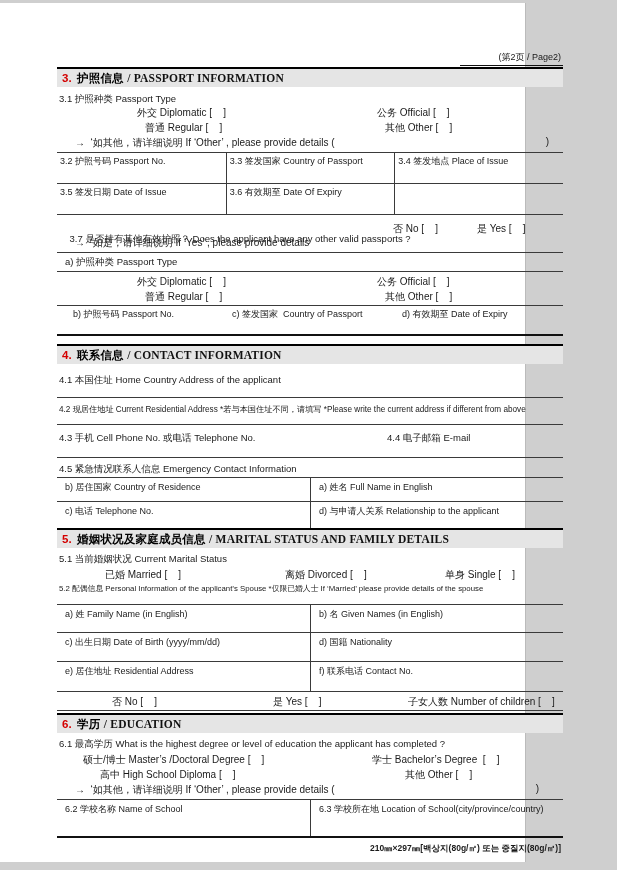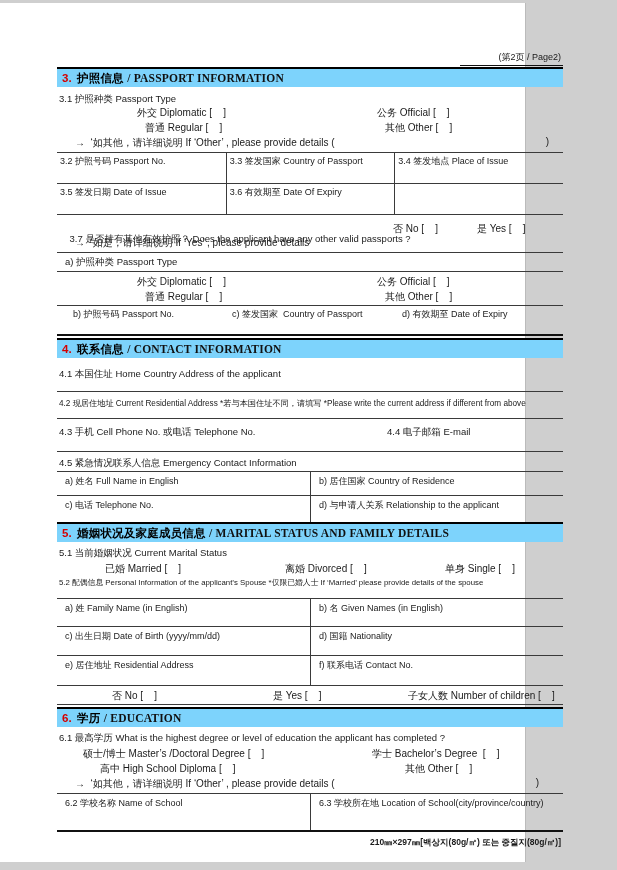--- a/index.html
+++ b/index.html
@@ -13,21 +13,21 @@
     position:absolute; left:0; top:3px; width:526px; height:859px;
     background:#ffffff; border-right:1px solid #bbb;
   }
   .content { margin-left:57px; width:506px; }
   .pagelabel {
     margin-top:48px; text-align:right; font-size:9px;
     padding-bottom:1px;
   }
   .pagelabel span{ display:inline-block; border-bottom:1.5px solid #111; padding:0 2px 1px 38px;}
   .sec {
-    background:#7dd3fc; border-top:2px solid #000;
+    background:#e5e5e5; border-top:2px solid #000;
     padding:3px 4px 2px 5px; font-size:11.5px; font-weight:bold;
     letter-spacing:0.2px; line-height:13px;
   }
   .sec .num { color:#d40000; margin-right:5px; }
   .sec .cn { color:#000; }
   .sec .en { font-family:"Liberation Serif","DejaVu Serif",serif; color:#111; }
   .lbl { font-size:9.5px; line-height:12px; }
   .pad { padding-left:2px; }
   .hr  { border-bottom:1px solid #3a3a3a; }
   .hr2 { border-bottom:2px solid #111; }
@@ -108,35 +108,35 @@
     <span class="opt" style="left:88px">普通 Regular [    ]</span>
     <span class="opt" style="left:328px">其他 Other [    ]</span>
   </div>
   <div class="bcd">
     <span style="left:16px">b) 护照号码 Passport No.</span>
     <span style="left:175px">c) 签发国家  Country of Passport</span>
     <span style="left:345px">d) 有效期至 Date of Expiry</span>
   </div>
   <div class="hr2" style="margin-top:6px;"></div>
 
-  <div class="sec" style="margin-top:2px;">
+  <div class="sec" style="margin-top:8px;">
     <span class="num">4.</span><span class="cn">联系信息</span> <span class="en">/ CONTACT INFORMATION</span>
   </div>
 
   <div class="lbl pad hr fill" style="padding-top:10px; height:34px;">4.1 本国住址 Home Country Address of the applicant</div>
   <div class="small pad hr fill" style="padding-top:6px; height:27px; white-space:pre;">4.2 现居住地址 Current Residential Address *若与本国住址不同，请填写 *Please write the current address if different from above</div>
   <div class="hr" style="position:relative; height:33px; font-size:9.5px; padding-top:7px;">
     <span class="pad">4.3 手机 Cell Phone No. 或电话 Telephone No.</span>
     <span style="position:absolute; left:330px; top:7px;">4.4 电子邮箱 E-mail</span>
   </div>
 
   <div class="lbl pad hr" style="padding-top:5px; padding-bottom:2px;">4.5 紧急情况联系人信息 Emergency Contact Information</div>
   <div class="t2 hr">
+    <div class="c fill" style="height:23px;">b) 居住国家 Country of Residence</div>
     <div class="c fill" style="height:23px;">a) 姓名 Full Name in English</div>
-    <div class="c fill" style="height:23px;">b) 居住国家 Country of Residence</div>
   </div>
   <div class="t2">
     <div class="c fill" style="height:26px;">c) 电话 Telephone No.</div>
     <div class="c fill" style="height:26px;">d) 与申请人关系 Relationship to the applicant</div>
   </div>
 
   <div class="sec">
     <span class="num">5.</span><span class="cn">婚姻状况及家庭成员信息</span> <span class="en">/ MARITAL STATUS AND FAMILY DETAILS</span>
   </div>
 

